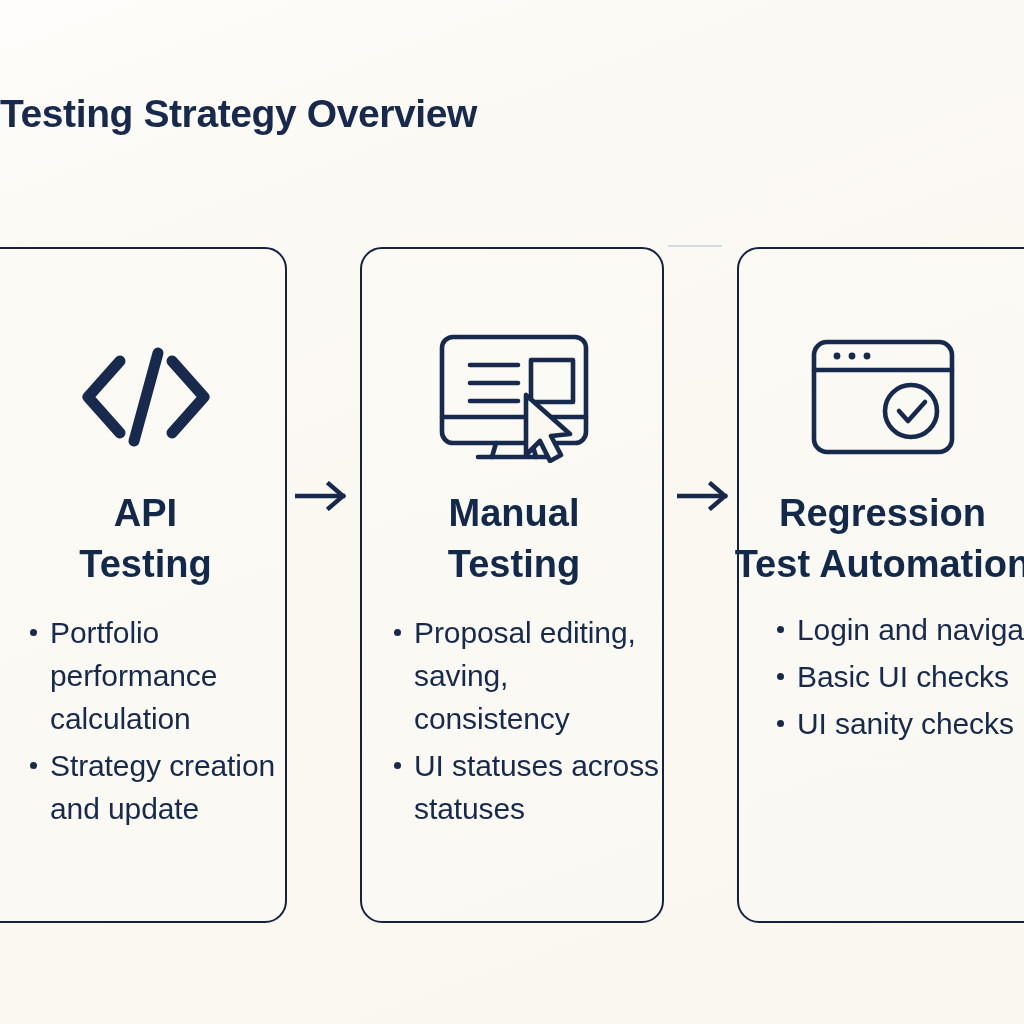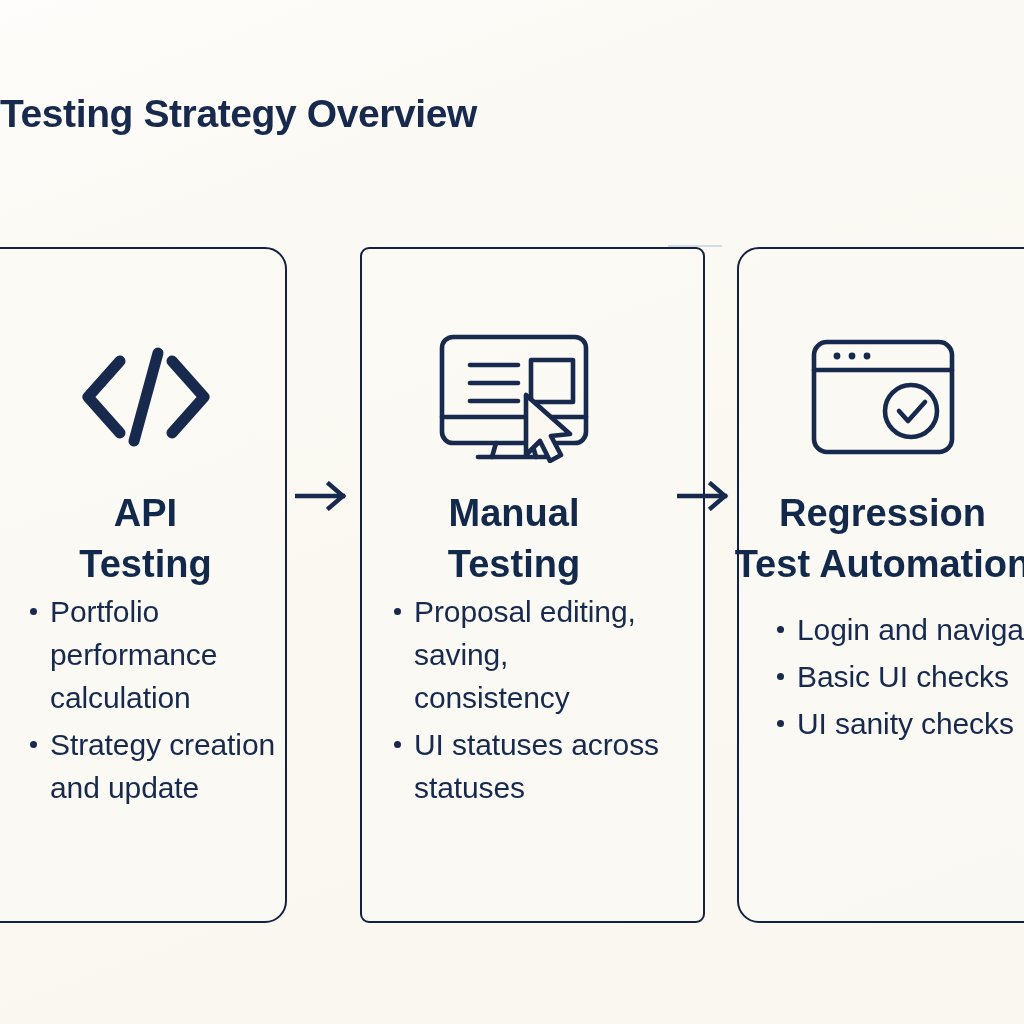--- a/index.html
+++ b/index.html
@@ -48,22 +48,21 @@
     border-radius: 22px;
     background: rgba(255, 255, 255, 0.16);
   }
   
   #card-api {
     left: -60px;
     width: 347px;
   }
   #card-manual {
     left: 360px;
-    width: 345px;
-    border-radius: 9px;
+    width: 304px;
   }
   
   #card-regression {
     left: 737px;
     width: 347px;
   }
 
   .card-inner {
     position: absolute;
     top: 0;
@@ -97,21 +96,21 @@
     font-size: 38px;
     font-weight: bold;
     line-height: 51px;
     color: #13294b;
     white-space: pre-line;
   }
 
   
   .bullets {
     position: absolute;
-    top: 300px;
+    top: 321px;
     left: 22px;
     right: 8px;
     margin: 0;
     padding: 0;
     list-style: none;
   }
   .bullet {
     position: relative;
     padding-left: 26px;
     margin-bottom: 4px;

